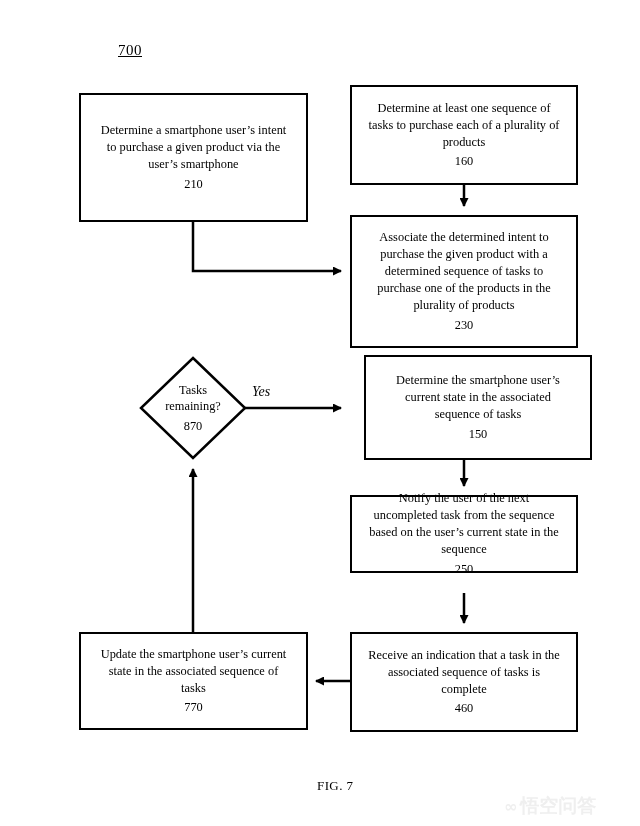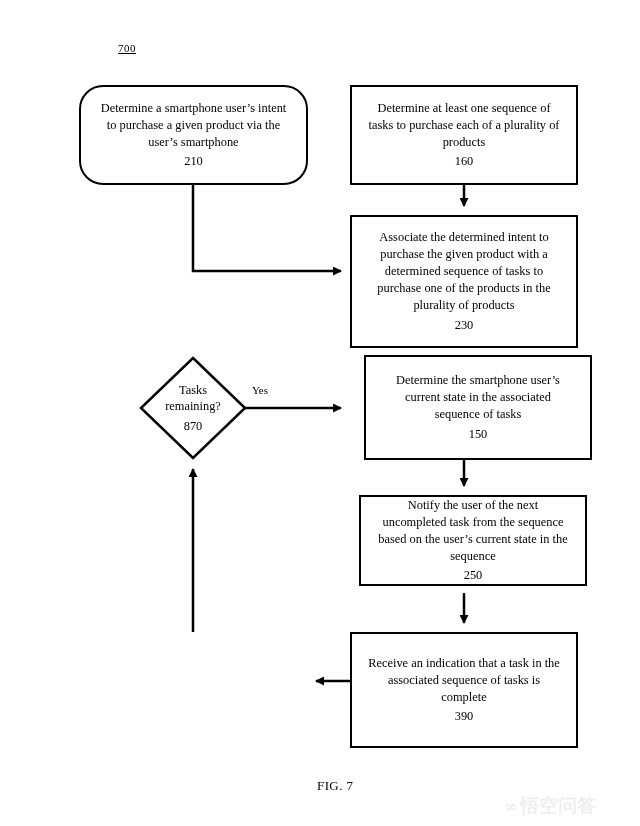--- a/index.html
+++ b/index.html
@@ -61,26 +61,27 @@
     display: flex;
     flex-direction: column;
     align-items: center;
     justify-content: center;
     text-align: center;
     font-size: 12.4px;
     line-height: 1.34;
   }
   .edge-label {
     position: absolute;
-    font-size: 11px;
+    font-size: 14px;
     line-height: 1;
+    font-style: italic;
   }
   .fig-number {
     position: absolute;
-    font-size: 11px;
+    font-size: 15px;
     text-decoration: underline;
     letter-spacing: 0.5px;
   }
   .fig-caption {
     position: absolute;
     font-size: 13px;
     letter-spacing: 0.4px;
   }
   .watermark {
     position: absolute;
@@ -124,21 +125,21 @@
 
     <path d="M 193 632 L 193 469" stroke="#000000" stroke-width="2.5" fill="none" marker-end="url(#arrowhead)"></path>
 
     <path d="M 245 408 L 341 408" stroke="#000000" stroke-width="2.5" fill="none" marker-end="url(#arrowhead)"></path>
 
     <polygon points="193,358 245,408 193,458 141,408" fill="#ffffff" stroke="#000000" stroke-width="2.5"></polygon>
   </svg>
 
   <div class="fig-number" style="left:118px; top:42px;">700</div>
 
-  <div class="node-box" style="left:79px; top:85px; width:229px; height:100px;border-radius:24px;">
+  <div class="node-box" style="left:79px; top:93px; width:229px; height:129px;">
     <span class="node-text">Determine a smartphone user’s intent
 to purchase a given product via the
 user’s smartphone</span>
     <span class="node-ref">210</span>
   </div>
 
   <div class="node-box" style="left:350px; top:85px; width:228px; height:100px;text-align:center;">
     <span class="node-text">Determine at least one sequence of
 tasks to purchase each of a plurality of
 products</span>
@@ -154,35 +155,41 @@
     <span class="node-ref">230</span>
   </div>
 
   <div class="node-box" style="left:364px; top:355px; width:228px; height:105px;">
     <span class="node-text">Determine the smartphone user’s
 current state in the associated
 sequence of tasks</span>
     <span class="node-ref">150</span>
   </div>
 
-  <div class="node-box" style="left:350px; top:495px; width:228px; height:91px;margin-left:9px;">
+  <div class="node-box" style="left:350px; top:495px; width:228px; height:78px;">
     <span class="node-text">Notify the user of the next
 uncompleted task from the sequence
 based on the user’s current state in the
 sequence</span>
     <span class="node-ref">250</span>
   </div>
 
-  <div class="node-box" style="left:350px; top:632px; width:228px; height:116px;">
+  <div class="node-box" style="left:350px; top:632px; width:228px; height:100px;">
     <span class="node-text">Receive an indication that a task in the
 associated sequence of tasks is
 complete</span>
-    <span class="node-ref">390</span>
-  </div>
-
+    <span class="node-ref">460</span>
+  </div>
+
+  <div class="node-box" style="left:79px; top:632px; width:229px; height:98px;">
+    <span class="node-text">Update the smartphone user’s current
+state in the associated sequence of
+tasks</span>
+    <span class="node-ref">770</span>
+  </div>
 
   <div class="diamond-wrap" style="left:141px; top:357px;">
     <div class="diamond-label">
       <span class="node-text">Tasks
 remaining?</span>
       <span class="node-ref">870</span>
     </div>
   </div>
 
   <div class="edge-label" style="left:252px; top:385px;">Yes</div>

